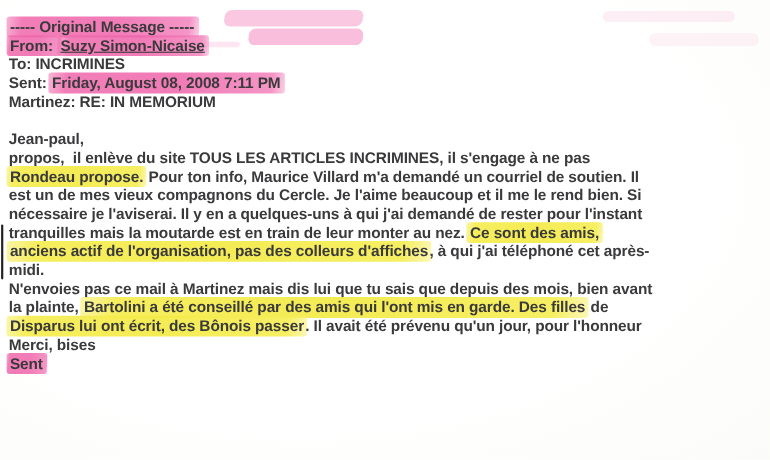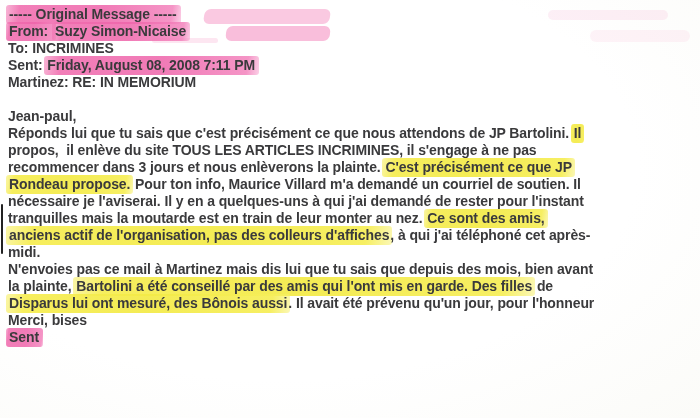--- a/index.html
+++ b/index.html
@@ -12,32 +12,32 @@
     position: relative;
     overflow: hidden;
     background:
       radial-gradient(ellipse at 40% 40%, #ffffff 60%, #fbfbf8 100%);
     font-family: "Liberation Sans", sans-serif;
     font-weight: bold;
     color: #3a3a3c;
   }
   .lines {
     position: absolute;
-    top: 6px;
+    top: 16px;
     left: 8px;
     right: 4px;
   }
   .line {
     font-size: 14px;
     line-height: 17px;
     letter-spacing: -0.1px;
     white-space: pre-wrap;
   }
   .plain { background: transparent; }
-  .u { }
+  .u { text-decoration: underline; }
   .hl-y {
     background: linear-gradient(100deg,
       rgba(246,238,95,0.55) 0%,
       rgba(246,237,85,0.95) 7%,
       rgba(243,234,70,0.92) 50%,
       rgba(246,238,90,0.95) 93%,
       rgba(247,240,110,0.5) 100%);
     border-radius: 3px;
     padding: 1px 3px 2px 3px;
     margin: 0 -2px;
@@ -84,26 +84,25 @@
 <div id="scan-line"></div>
 
 <div class="lines">
     <div class="line"><span class="hl-p">----- Original Message -----</span></div>
     <div class="line"><span class="hl-p">From: </span><span class="hl-p u">Suzy Simon-Nicaise</span></div>
     <div class="line"><span class="plain">To: INCRIMINES</span></div>
     <div class="line"><span class="plain">Sent: </span><span class="hl-p">Friday, August 08, 2008 7:11 PM</span></div>
     <div class="line"><span class="plain">Martinez: RE: IN MEMORIUM</span></div>
     <div class="line">&nbsp;</div>
     <div class="line"><span class="plain">Jean-paul,</span></div>
-    <div class="line"><span class="plain">Réponds lui que tu sais que c'est précisément ce que nous attendons de JP Bartolini. </span><span class="hl-y">Il</span></div>
     <div class="line"><span class="plain">propos,  il enlève du site TOUS LES ARTICLES INCRIMINES, il s'engage à ne pas</span></div>
-    <div class="line"><span class="plain">recommencer dans 3 jours et nous enlèverons la plainte. </span><span class="hl-y">C'est précisément ce que JP</span></div>
     <div class="line"><span class="hl-y">Rondeau propose.</span><span class="plain"> Pour ton info, Maurice Villard m'a demandé un courriel de soutien. Il</span></div>
+    <div class="line"><span class="plain">est un de mes vieux compagnons du Cercle. Je l'aime beaucoup et il me le rend bien. Si</span></div>
     <div class="line"><span class="plain">nécessaire je l'aviserai. Il y en a quelques-uns à qui j'ai demandé de rester pour l'instant</span></div>
     <div class="line"><span class="plain">tranquilles mais la moutarde est en train de leur monter au nez. </span><span class="hl-y">Ce sont des amis,</span></div>
     <div class="line"><span class="hl-y">anciens actif de l'organisation, pas des colleurs d'affiches</span><span class="plain">, à qui j'ai téléphoné cet après-</span></div>
     <div class="line"><span class="plain">midi.</span></div>
     <div class="line"><span class="plain">N'envoies pas ce mail à Martinez mais dis lui que tu sais que depuis des mois, bien avant</span></div>
     <div class="line"><span class="plain">la plainte, </span><span class="hl-y">Bartolini a été conseillé par des amis qui l'ont mis en garde. Des filles</span><span class="plain"> de</span></div>
-    <div class="line"><span class="hl-y">Disparus lui ont mesuré, des Bônois aussi</span><span class="plain">. Il avait été prévenu qu'un jour, pour l'honneur</span></div>
+    <div class="line"><span class="hl-y">Disparus lui ont écrit, des Bônois passer</span><span class="plain">. Il avait été prévenu qu'un jour, pour l'honneur</span></div>
     <div class="line"><span class="plain">Merci, bises</span></div>
     <div class="line"><span class="hl-p">Sent</span></div>
   </div>
 
 </body></html>

